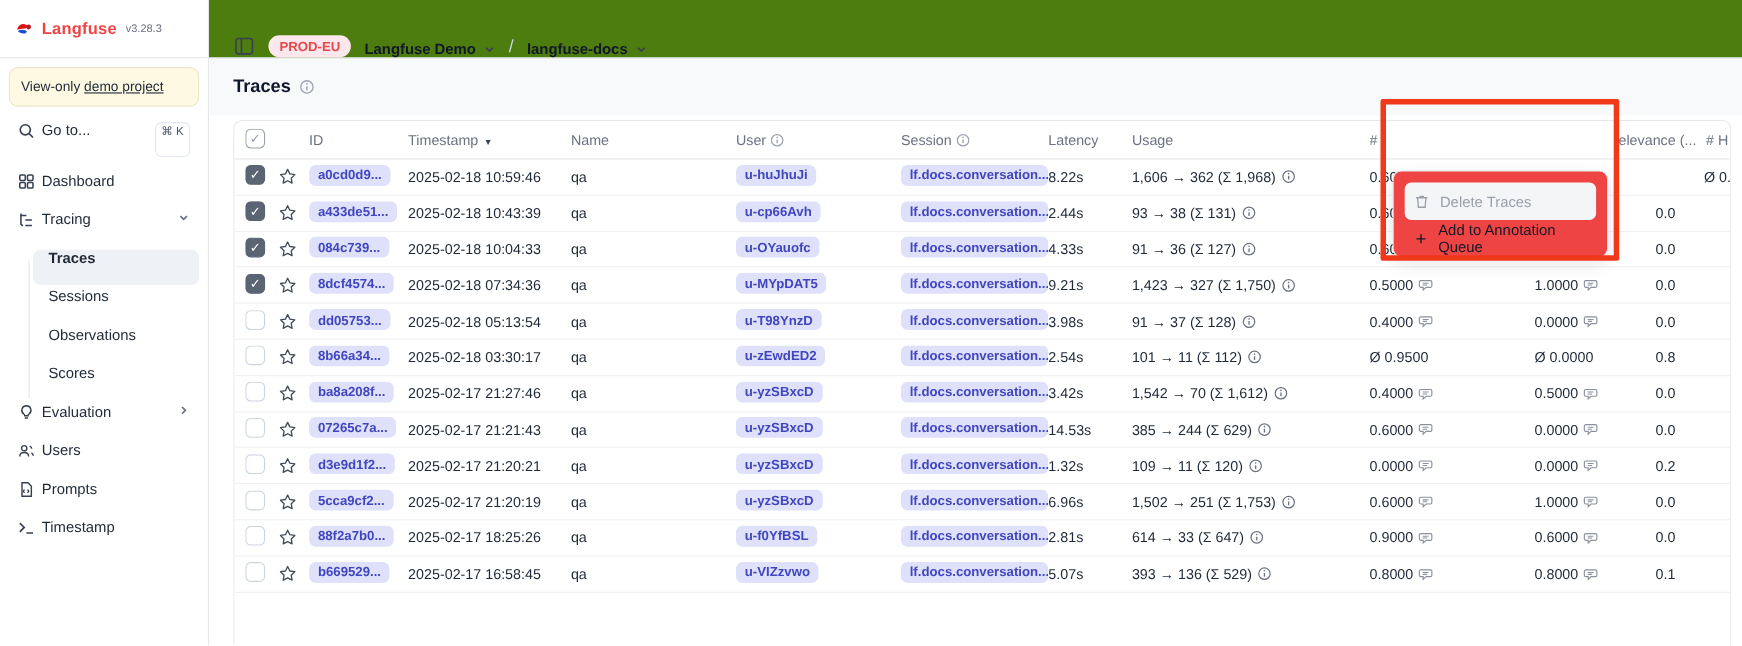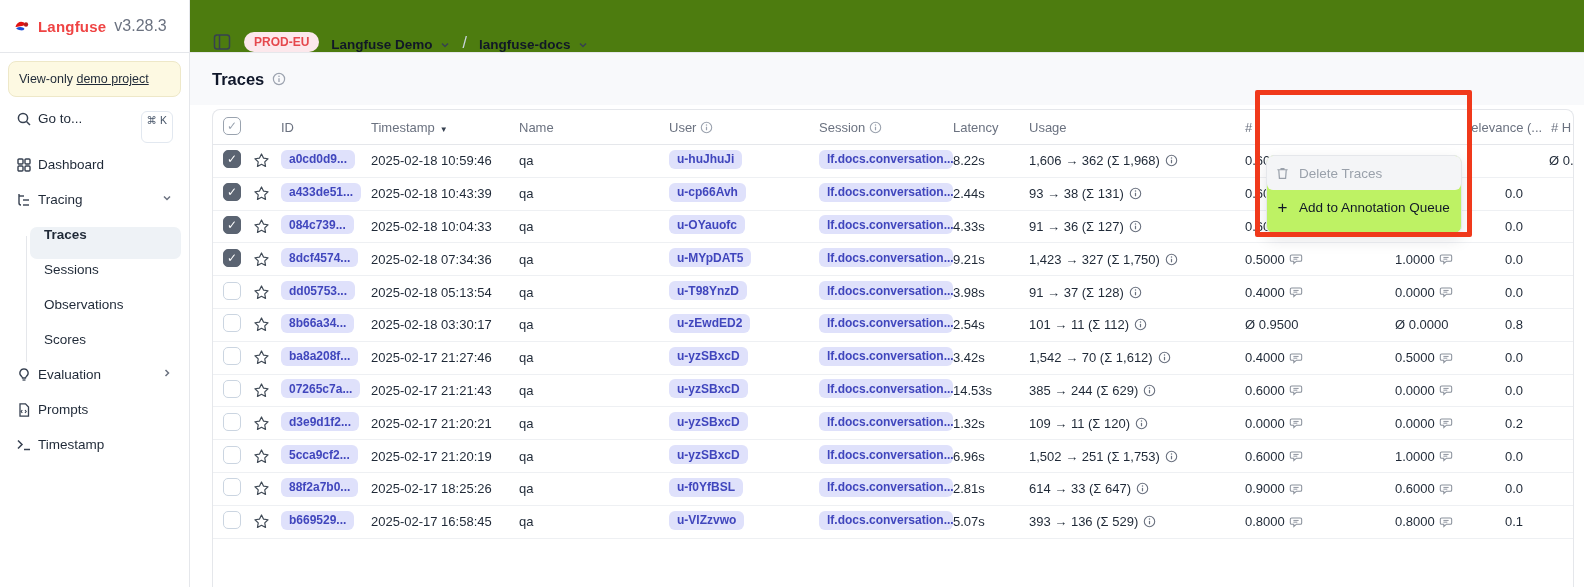--- a/index.html
+++ b/index.html
@@ -8,21 +8,21 @@
     position:relative; overflow:hidden; background:#fff;
     font-family:"Liberation Sans","DejaVu Sans",sans-serif;
     color:#1f2937; font-size:13px;
   }
   svg { display:block; }
 
   
   .sidebar { position:absolute; left:0; top:0; width:190px; height:587px; background:#fff; border-right:1px solid #e5e7eb; }
   .brand { height:53px; display:flex; align-items:center; gap:8px; padding:0 14px; border-bottom:1px solid #e5e7eb; }
   .brand-name { font-weight:bold; font-size:15px; color:#ef4444; letter-spacing:.2px; }
-  .brand-ver { font-size:16px; color:#6b7280; }
+  .brand-ver { font-size:10px; color:#6b7280; }
   .notice { margin:8px 8px 4px 8px; background:#fdf9e2; border:1px solid #eee8c8; border-radius:8px; padding:10px 10px; font-size:12.5px; color:#1f2937; }
   .notice a { color:#1f2937; text-decoration:underline; cursor:pointer; }
   .nav { padding:10px 8px 0 8px; }
   .nav-item { display:flex; gap:6px; height:32px; padding:0 8px; border-radius:7px; color:#1f2937; font-size:13.5px; cursor:pointer; margin-bottom:3px; position:relative; }
   .nav-item .grow { flex:1; }
   .nav-item.goto { border:none; margin-bottom:14px; }
   .kbd { border:1px solid #e2e8f0; border-radius:6px; font-size:10.5px; color:#475569; padding:2px 5px; background:#fff; }
   .nav-item.sub { margin-left:22px; padding-left:14px; }
   .nav-item.active { background:#eef2f6; font-weight:bold; }
   .subguide { position:absolute; left:26px; top:236px; width:1px; height:126px; background:#e5e7eb; }
@@ -69,21 +69,21 @@
   .cb.checked::after { content:"✓"; color:#fff; font-size:12px; position:absolute; left:3px; top:1px; }
   .badge { display:inline-block; background:#dfe1fb; color:#4046bd; font-weight:bold; font-size:12px; padding:2.5px 8px; border-radius:6px; max-width:100%; overflow:hidden; white-space:nowrap; cursor:pointer; }
   .starbtn { cursor:pointer; }
   .usage-line { display:flex; align-items:center; gap:5px; }
   .score { display:flex; align-items:center; gap:4px; }
   .hdr-abs { position:absolute; top:0; height:35px; display:flex; align-items:center; color:#6b7280; }
   .sortglyph { font-size:8px; margin-left:5px; color:#374151; }
   .infoicon { flex:none; }
 
   
-  .menu { position:absolute; left:1076px; top:155px; width:196px; height:79px; background:#bef264; border:1px solid #e5e7eb; border-radius:8px; box-shadow:0 6px 16px rgba(15,23,42,.10); padding:0; z-index:30; }
+  .menu { position:absolute; left:1076px; top:155px; width:196px; height:79px; background:#ef4444; border:1px solid #e5e7eb; border-radius:8px; box-shadow:0 6px 16px rgba(15,23,42,.10); padding:10px; z-index:30; }
   .menu-item { display:flex; align-items:center; gap:9px; height:34px; border-radius:6px; padding:0 8px; font-size:13.5px; color:#111827; cursor:pointer; }
   .menu-item.disabled { background:#f4f5f7; color:#9aa1ab; cursor:default; }
   .plusglyph { font-size:17px; line-height:1; color:#111827; width:15px; text-align:center; }
   .redbox { position:absolute; left:1065px; top:90px; width:217px; height:147px; border:5px solid #f0391b; border-radius:2px; z-index:40; pointer-events:none; }
 </style>
 </head>
 <body>
 
 <div class="sidebar">
   <div class="brand">
@@ -153,20 +153,28 @@
           <path d="M8 1.8a4.2 4.2 0 0 1 2.4 7.6c-.5.4-.9 1-.9 1.6H6.5c0-.6-.4-1.2-.9-1.6A4.2 4.2 0 0 1 8 1.8Z" fill="none" stroke="#374151" stroke-width="1.3"></path>
           <line x1="6.5" y1="13" x2="9.5" y2="13" stroke="#374151" stroke-width="1.3"></line>
         </svg>
       <span>Evaluation</span>
       <span class="grow"></span>
       <svg class="chev" width="12" height="12" viewBox="0 0 12 12">
           <polyline points="4.5,3 7.5,6 4.5,9" fill="none" stroke="#6b7280" stroke-width="1.5"></polyline>
         </svg>
     </div>
 
+    <div class="nav-item">
+      <svg class="icon16" viewBox="0 0 16 16">
+          <circle cx="6" cy="5.5" r="2.4" fill="none" stroke="#374151" stroke-width="1.3"></circle>
+          <path d="M2 13c0-2.2 1.8-3.6 4-3.6s4 1.4 4 3.6" fill="none" stroke="#374151" stroke-width="1.3"></path>
+          <path d="M11 3.6c1 .3 1.8 1.2 1.8 2.3M12.5 9.8c1 .5 1.7 1.4 1.7 2.6" fill="none" stroke="#374151" stroke-width="1.3"></path>
+        </svg>
+      <span>Users</span>
+    </div>
 
     <div class="nav-item">
       <svg class="icon16" viewBox="0 0 16 16">
           <path d="M4 1.8h5.5L12.5 5v9.2H4Z" fill="none" stroke="#374151" stroke-width="1.3"></path>
           <path d="M6.3 8l-1.2 1.5 1.2 1.5M9 8l1.2 1.5L9 11" fill="none" stroke="#374151" stroke-width="1.1"></path>
         </svg>
       <span>Prompts</span>
     </div>
 
     <div class="nav-item">

